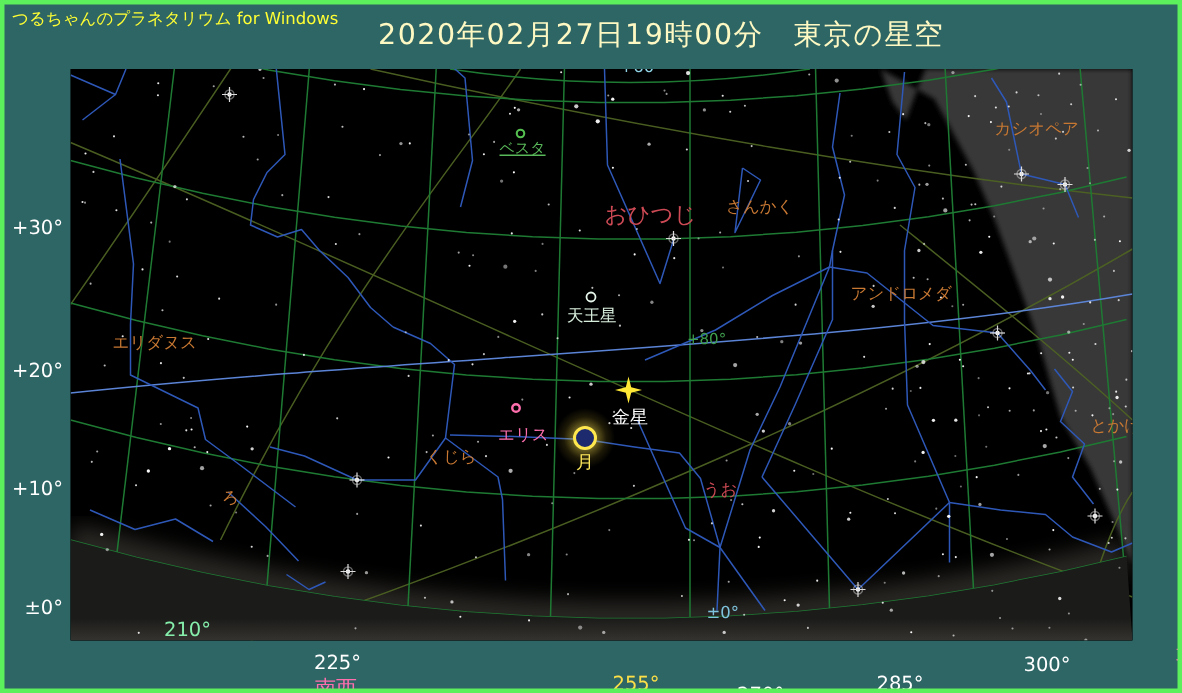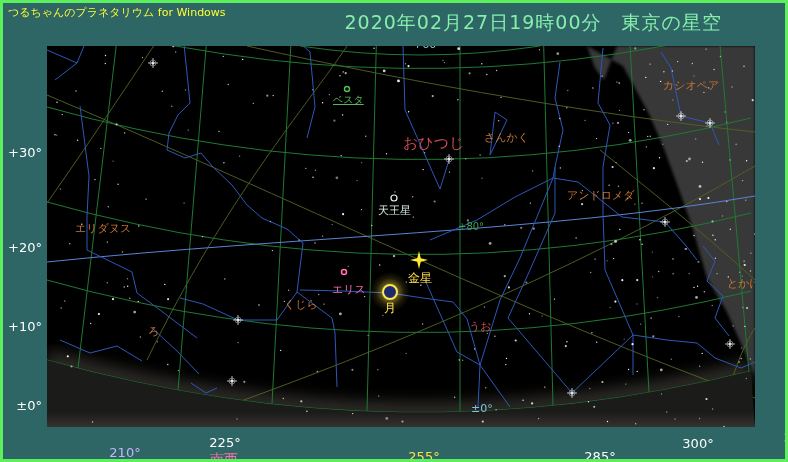--- a/index.html
+++ b/index.html
@@ -2,22 +2,22 @@
 <html><head>
 <meta charset="utf-8">
 <style>
   html,body{margin:0;padding:0}
   body{
     position:relative;width:788px;height:462px;overflow:hidden;
     background:#2e6565;font-family:"DejaVu Sans",sans-serif;
   }
   .frame{position:absolute;inset:0;border:3px solid #5df05d;z-index:60;pointer-events:none}
   #app-label{position:absolute;left:8px;top:5px;font-size:11px;color:#ffff33;z-index:5;white-space:nowrap}
-  #chart-title{position:absolute;left:252px;top:10px;width:470px;text-align:right;font-size:19px;
-    letter-spacing:1px;color:#86efac;z-index:5;white-space:nowrap}
+  #chart-title{position:absolute;left:252px;top:10px;width:470px;text-align:left;font-size:19px;
+    letter-spacing:1px;color:#fef9c3;z-index:5;white-space:nowrap}
   #chart{position:absolute;left:47px;top:46px;width:708px;height:381px;background:#000;overflow:hidden}
   #chart svg{position:absolute;left:0;top:0}
   .lbl{position:absolute;white-space:nowrap;line-height:1;z-index:10}
   .ctr{transform:translateX(-50%)}
   #left-margin{position:absolute;left:0;top:46px;width:44px;height:381px;z-index:5}
   .alt-lbl{position:absolute;right:2px;width:40px;text-align:right;font-size:13px;color:#ffffff;line-height:1}
   .page-lbl{position:absolute;white-space:nowrap;line-height:1;z-index:20}
 </style>
 </head>
 <body>
@@ -494,27 +494,27 @@
     <div class="lbl" style="left: 356px; top: 90px; color: rgb(205, 74, 85); font-size: 15px;">おひつじ</div>
     <div class="lbl" style="left: 437px; top: 86px; color: rgb(200, 120, 50); font-size: 11px;">さんかく</div>
     <div class="lbl" style="left: 616px; top: 34px; color: rgb(200, 120, 50); font-size: 11px;">カシオペア</div>
     <div class="lbl" style="left: 520px; top: 144px; color: rgb(200, 120, 50); font-size: 11px;">アンドロメダ</div>
     <div class="lbl" style="left: 680px; top: 232px; color: rgb(200, 120, 50); font-size: 11px;">とかげ</div>
     <div class="lbl" style="left: 237px; top: 253px; color: rgb(200, 120, 50); font-size: 11px;">くじら</div>
     <div class="lbl" style="left: 101px; top: 280px; color: rgb(200, 120, 50); font-size: 11px;">ろ</div>
     <div class="lbl" style="left: 422px; top: 275px; color: rgb(205, 74, 85); font-size: 11px;">うお</div>
     <div class="lbl" style="left: 286px; top: 49px; color: rgb(89, 184, 89); font-size: 10px; text-decoration: underline;">ベスタ</div>
     <div class="lbl" style="left: 331px; top: 159px; color: rgb(216, 238, 221); font-size: 11px;">天王星</div>
-    <div class="lbl" style="left: 361px; top: 226px; color: #fde047; font-size: 12px;">金星</div>
+    <div class="lbl" style="left: 361px; top: 226px; color: #ffffff; font-size: 12px;">金星</div>
     <div class="lbl" style="left: 337px; top: 256px; color: rgb(255, 233, 92); font-size: 12px;">月</div>
     <div class="lbl" style="left: 285px; top: 238px; color: rgb(255, 111, 174); font-size: 11px;">エリス</div>
   </div>
 
 <div id="page-labels">
-    <div class="page-lbl ctr" style="left: 125px; top: 414px; color: #c4b5fd; font-size: 13px; margin-top: 32px;">210°</div>
+    <div class="page-lbl ctr" style="left: 125px; top: 414px; color: #86efac; font-size: 13px;">210°</div>
     <div class="page-lbl ctr" style="left: 225px; top: 436px; color: rgb(255, 255, 255); font-size: 13px;">225°</div>
     <div class="page-lbl ctr" style="left: 319px; top: 443px; color: rgb(255, 255, 255); font-size: 13px; margin-top: 28px;">240°</div>
     <div class="page-lbl ctr" style="left: 414px; top: 450px; color: #fde047; font-size: 13px; margin-left: 10px;">255°</div>
     <div class="page-lbl ctr" style="left: 507px; top: 457px; color: rgb(255, 255, 255); font-size: 13px;">270°</div>
     <div class="page-lbl ctr" style="left: 600px; top: 450px; color: rgb(255, 255, 255); font-size: 13px;">285°</div>
     <div class="page-lbl ctr" style="left: 698px; top: 437px; color: rgb(255, 255, 255); font-size: 13px;">300°</div>
     <div class="page-lbl ctr" style="left: 800px; top: 413px; color: rgb(255, 255, 255); font-size: 13px;">315°</div>
     <div class="page-lbl ctr" style="left: 224px; top: 452px; color: rgb(255, 111, 174); font-size: 14px;">南西</div>
     <div class="page-lbl ctr" style="left: 798px; top: 429px; color: rgb(255, 111, 174); font-size: 14px;">北西</div>
   </div>

